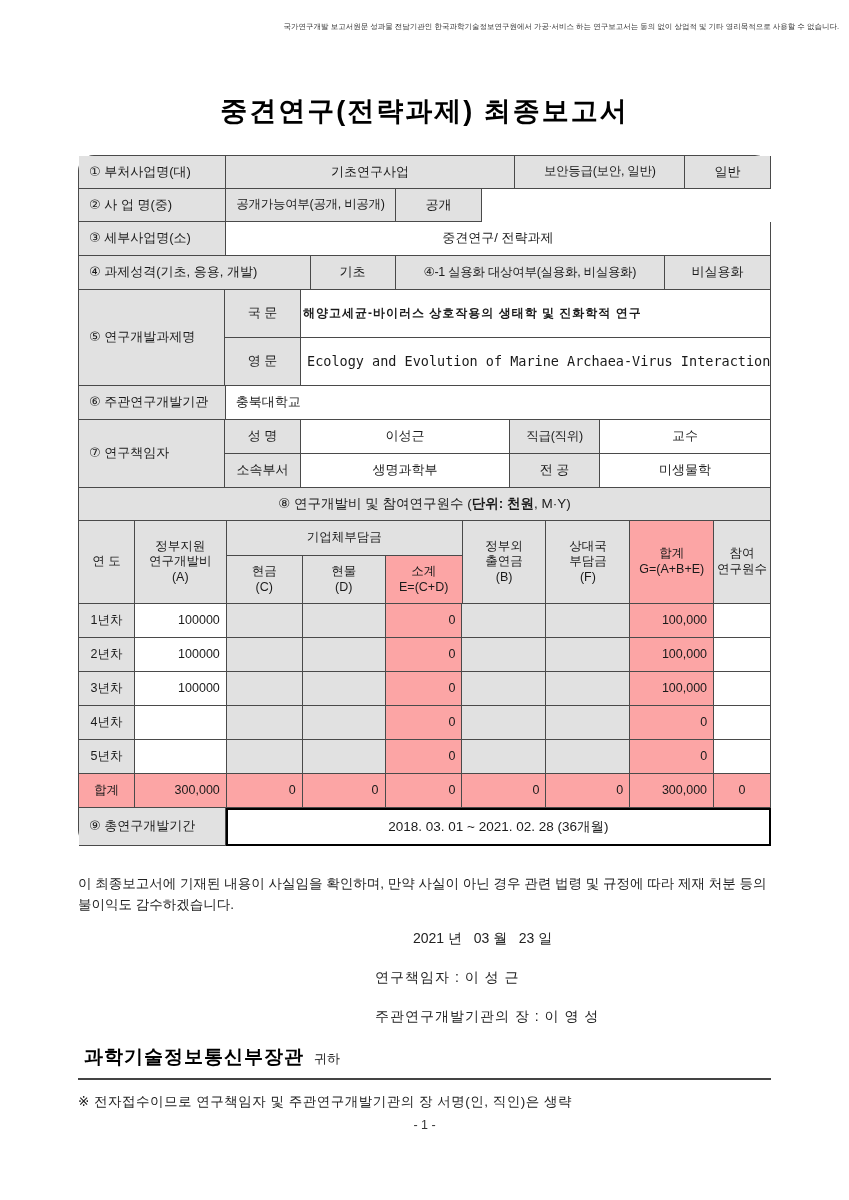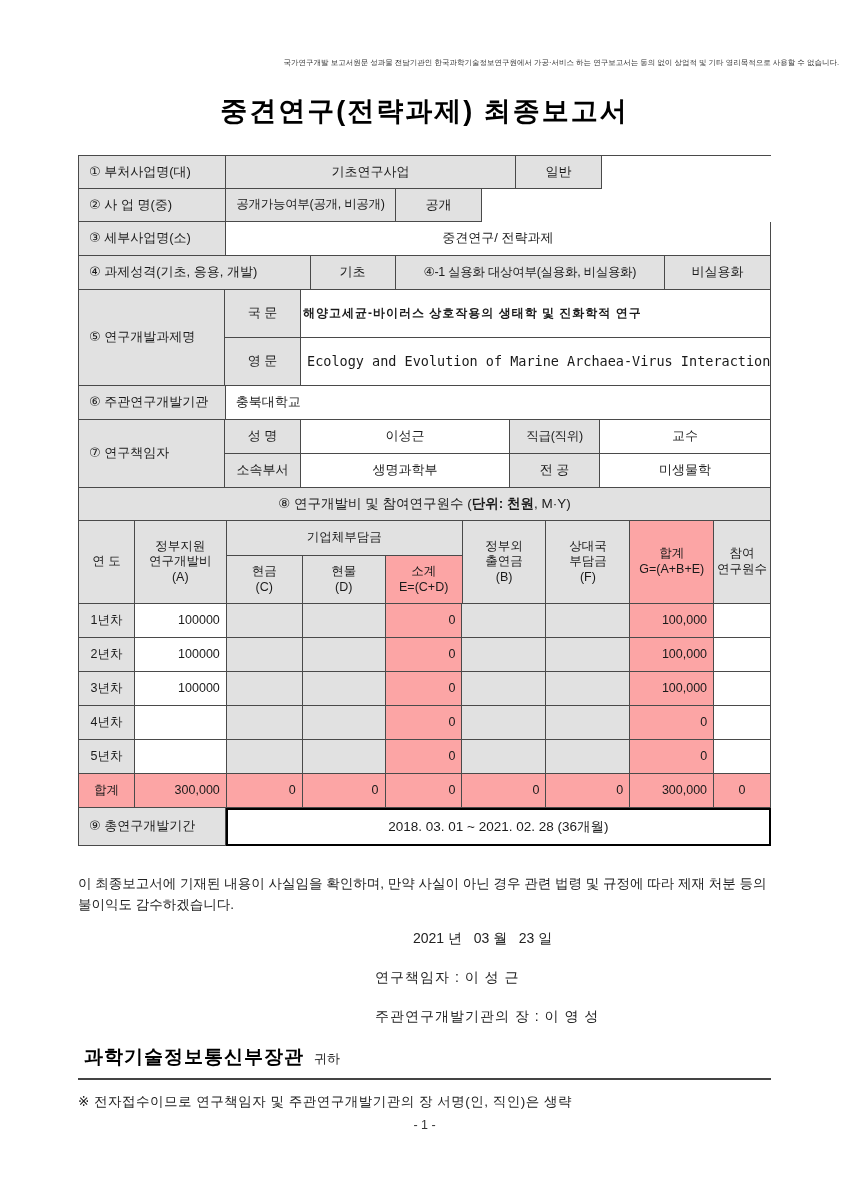--- a/index.html
+++ b/index.html
@@ -1,26 +1,26 @@
 <!DOCTYPE html>
 <html><head>
 <meta charset="utf-8">
 <style>
   html,body { margin:0; padding:0; background:#ffffff; }
   body { font-family:"Liberation Sans","DejaVu Sans",sans-serif; color:#1a1a1a; }
   .page { position:relative; width:849px; height:1200px; background:#ffffff; overflow:hidden; }
 
-  .disclaimer { position:absolute; top:22px; right:10px; font-size:7.5px; color:#333; letter-spacing:0px;margin-top:36px; }
+  .disclaimer { position:absolute; top:22px; right:10px; font-size:7.5px; color:#333; letter-spacing:0px; }
 
   .title { position:absolute; top:93px; left:0; width:100%; text-align:center;
            font-size:27px; font-weight:bold; letter-spacing:2px; color:#000; }
 
   .doc { position:absolute; top:155px; left:78px; width:693px; }
 
-  .tbl { border-top:1px solid #4a4a4a; border-left:1px solid #4a4a4a; }
+  .tbl { border-top:1px solid #4a4a4a; border-left:1px solid #4a4a4a;border-radius:16px; }
   .row { display:flex; }
   .col { display:flex; flex-direction:column; }
   .c { box-sizing:border-box; border-right:1px solid #4a4a4a; border-bottom:1px solid #4a4a4a;
        display:flex; align-items:center; justify-content:center; font-size:13px; line-height:1.25;
        overflow:hidden; white-space:nowrap; }
   .g { background:#e1e1e1; }
   .w { background:#ffffff; }
   .o { background:#fca5a5; }
   .lbl { justify-content:flex-start; padding-left:10px; }
   .small { font-size:12.5px; letter-spacing:-0.3px; }
@@ -55,20 +55,21 @@
 
   <div class="title">중견연구(전략과제) 최종보고서</div>
 
   <div class="doc">
 
     <div class="tbl">
 
       <div class="row">
         <div class="c g lbl" style="width:147px;height:33px">① 부처사업명(대)</div>
         <div class="c g" style="width:290px;height:33px">기초연구사업</div>
+        <div class="c g small" style="width:170px;height:33px">보안등급(보안, 일반)</div>
         <div class="c g" style="width:86px;height:33px">일반</div>
       </div>
 
       <div class="row">
         <div class="c g lbl" style="width:147px;height:33px">② 사 업 명(중)</div>
         <div class="c g small" style="width:170px;height:33px">공개가능여부(공개, 비공개)</div>
         <div class="c g" style="width:86px;height:33px">공개</div>
       </div>
 
       <div class="row">

